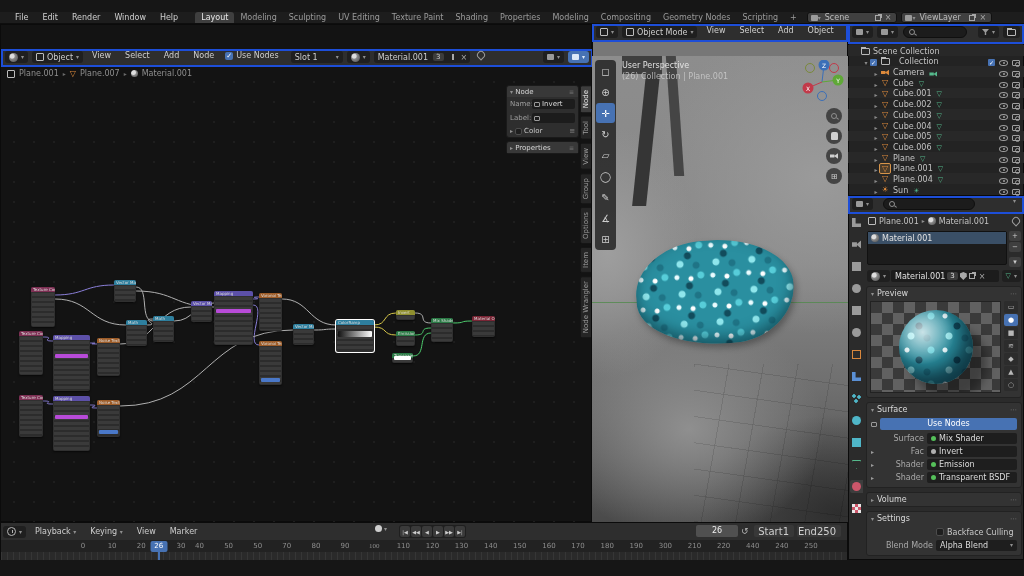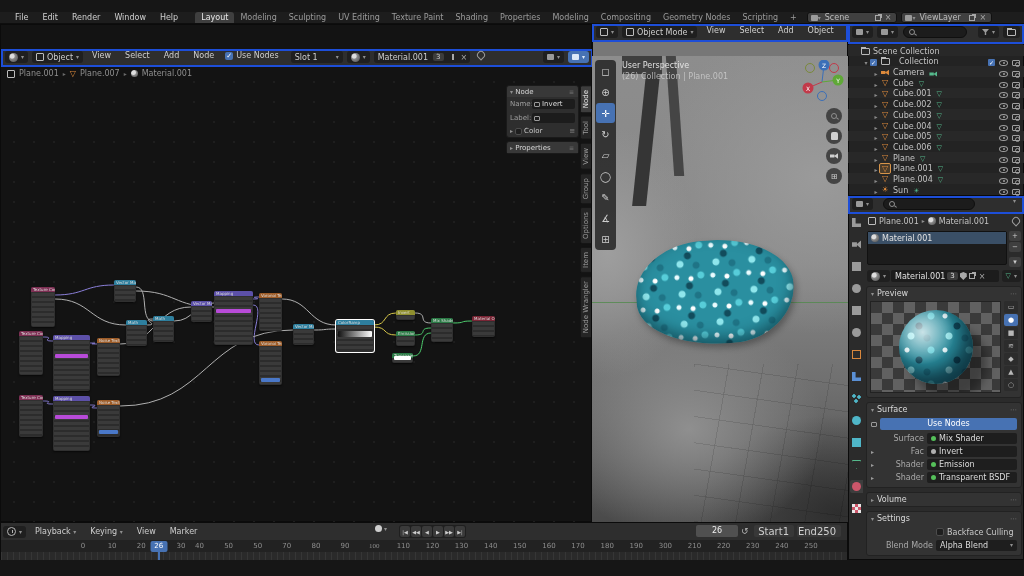--- a/index.html
+++ b/index.html
@@ -1046,21 +1046,21 @@
         <div class="tick" style="left: 460.56px;">130</div>
         <div class="tick" style="left: 489.68px;">140</div>
         <div class="tick" style="left: 518.8px;">150</div>
         <div class="tick" style="left: 547.92px;">160</div>
         <div class="tick" style="left: 577.04px;">170</div>
         <div class="tick" style="left: 606.16px; text-align: center;">180</div>
         <div class="tick" style="left: 635.28px;">190</div>
         <div class="tick" style="left: 664.4px;">300</div>
         <div class="tick" style="left: 693.52px;">210</div>
         <div class="tick" style="left: 722.64px;">220</div>
-        <div class="tick" style="left: 751.76px;">230</div>
+        <div class="tick" style="left: 751.76px;">440</div>
         <div class="tick" style="left: 780.88px;">240</div>
         <div class="tick" style="left: 810px;">250</div>
       </div>
     <div id="strip"></div>
     <div id="playhead" style="left: 157.712px;">26</div>
     <div id="ph-line" style="left: 157.712px;"></div>
   </div>
 
 
 </div>

